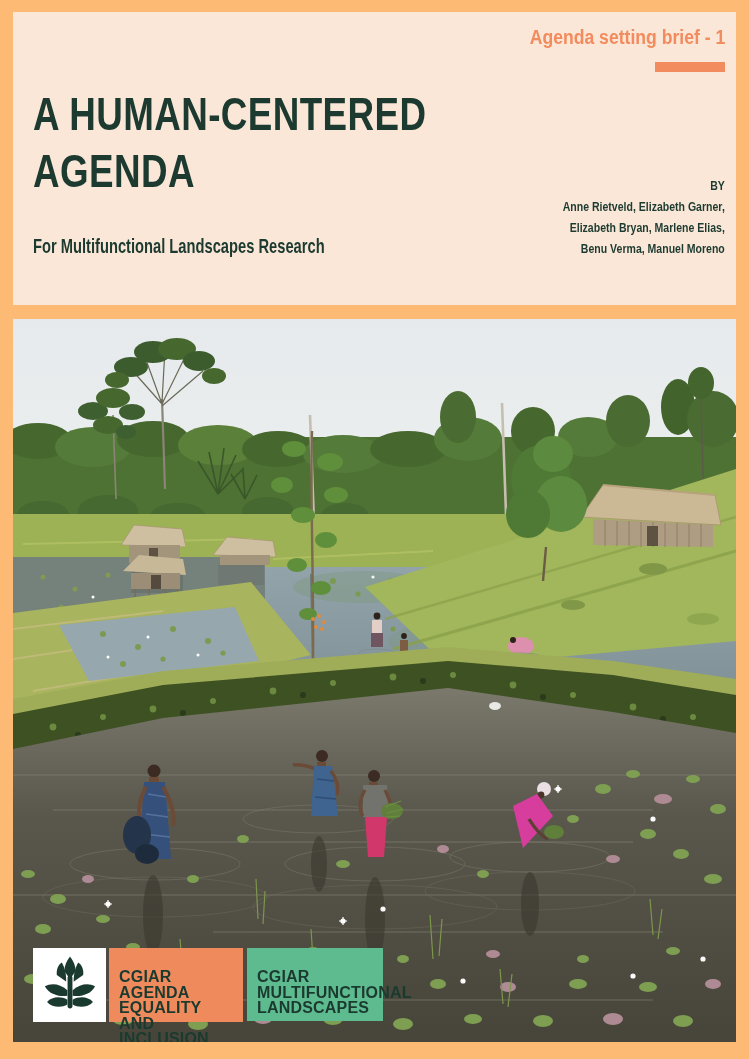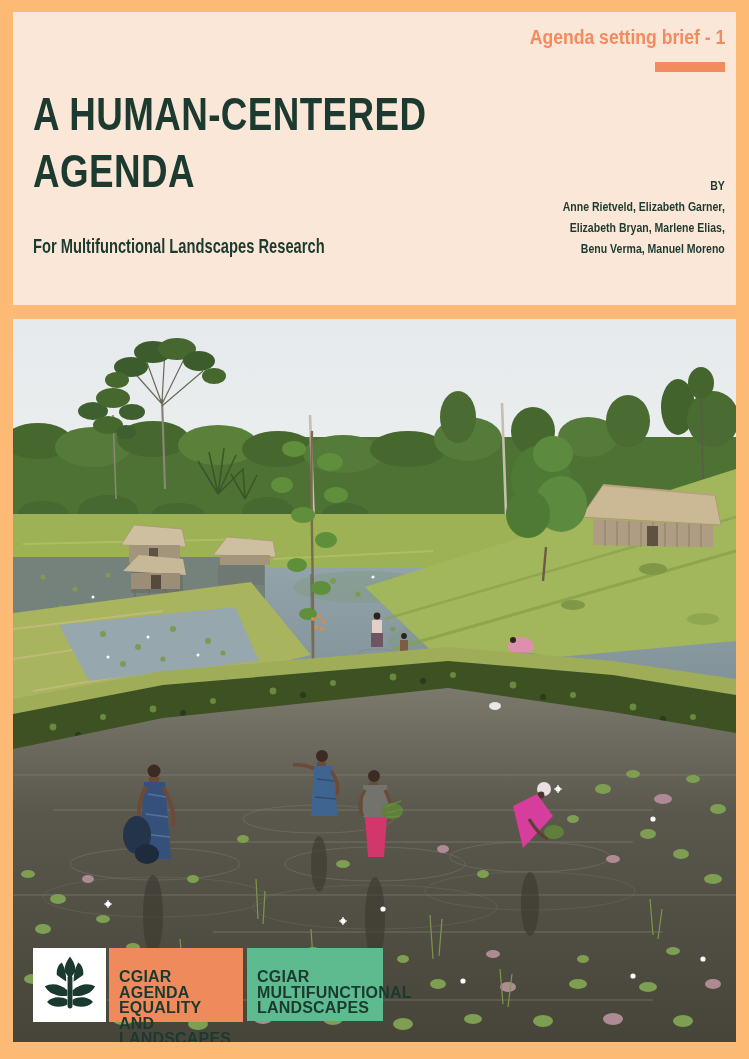--- a/index.html
+++ b/index.html
@@ -464,21 +464,21 @@
             <path d="M33,39 C42,31 52,30.5 59,34.5 C54.5,43 44,47 33,45.5 Z"></path>
             <path d="M27,50 C19,45.5 9,46.5 3.5,52.5 C9.5,59 20,59.5 27,55.5 Z"></path>
             <path d="M33,50 C41,45.5 51,46.5 56.5,52.5 C50.5,59 40,59.5 33,55.5 Z"></path>
           </g>
         </svg>
       </div>
       <div class="logo-box logo-orange">
         <div class="logo-text">
           <div>CGIAR</div>
           <div>AGENDA EQUALITY</div>
-          <div>AND LANDSCAPES</div>
+          <div>AND INCLUSION</div>
         </div>
       </div>
       <div class="logo-box logo-green">
         <div class="logo-text">
           <div>CGIAR</div>
           <div>MULTIFUNCTIONAL</div>
           <div>LANDSCAPES</div>
         </div>
       </div>
     </div>

